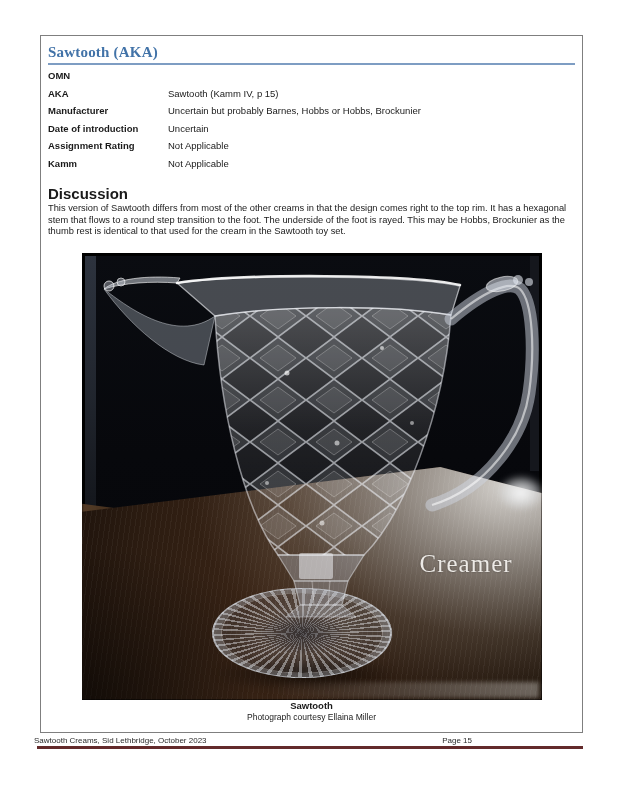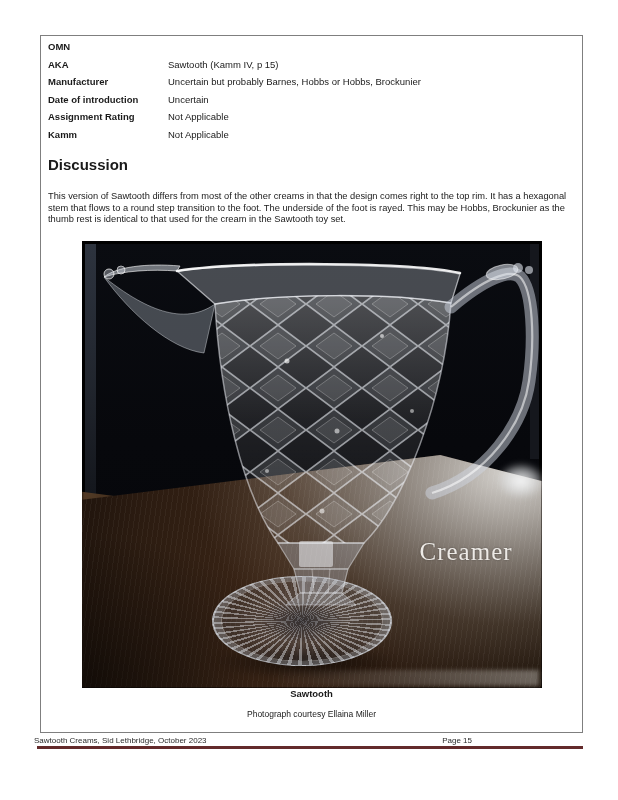--- a/index.html
+++ b/index.html
@@ -10,21 +10,21 @@
   .content-box{position:absolute;left:40px;top:35px;width:543px;height:698px;
                border:1px solid #7f7f7f;background:#fff;box-sizing:border-box;}
   .doc-title{margin:8px 7px 0 7px;padding-bottom:2px;border-bottom:2px solid #7e9dc3;
              font-family:"Liberation Serif",serif;font-weight:bold;font-size:15px;
              color:#4273a8;letter-spacing:.2px;}
   .info-table{margin:2px 7px 0 7px;font-size:9.5px;}
   .info-row{line-height:17.5px;min-height:16px;white-space:nowrap;}
   .info-row .label{display:inline-block;width:120px;font-weight:bold;}
   .disc{margin:13px 7px 0 7px;}
   .disc-head{font-weight:bold;font-size:15px;}
-  .disc-text{margin-top:18px;font-size:9.3px;line-height:11.5px;}
+  .disc-text{margin-top:1px;font-size:9.3px;line-height:11.5px;}
 
   
   .photo-wrap{width:460px;margin:15px auto 0 auto;}
   .photo{position:relative;width:460px;height:447px;overflow:hidden;
          background:linear-gradient(180deg,#0a0c11 0%,#07080c 45%,#05060a 100%);
          box-shadow:inset 0 0 0 3px #000;}
   .left-strip{position:absolute;left:3px;top:3px;width:11px;height:258px;
               background:linear-gradient(180deg,#333a46 0%,#252a33 55%,#15181e 100%);opacity:.85;}
   .right-strip{position:absolute;right:3px;top:3px;width:9px;height:215px;background:#15171d;}
   .bg-wedge{position:absolute;left:0;top:247px;width:95px;height:28px;
@@ -57,34 +57,35 @@
              transform:scaleY(.5);box-sizing:border-box;
              border:9px solid rgba(205,212,222,.22);box-shadow:inset 0 0 0 1px rgba(255,255,255,.35);}
   .foot-core{position:absolute;left:175px;top:335px;width:90px;height:90px;border-radius:50%;
              transform:scaleY(.5);
              background:radial-gradient(circle,rgba(16,16,22,.55) 0%,rgba(16,16,22,0) 70%);}
   .creamer-svg{position:absolute;left:0;top:0;}
   .overlay-label{position:absolute;left:338px;top:297px;width:110px;
                  font-family:"Liberation Serif",serif;font-size:25px;font-weight:400;
                  color:#edeae6;letter-spacing:1px;text-shadow:0 0 2px rgba(0,0,0,.4);}
   .cap-title{margin-top:0;text-align:center;font-weight:bold;font-size:9.5px;}
-  .cap-credit{margin-top:10px;text-align:center;font-size:8.5px;}
+  .cap-credit{margin-top:1px;text-align:center;font-size:8.5px;}
 
   
   .footer-rule{position:absolute;left:37px;top:746px;width:546px;height:3px;background:#632a2b;}
   .footer-row{position:absolute;left:34px;top:736px;width:438px;display:flex;
               justify-content:space-between;font-size:8px;color:#2b2b2b;}
 </style>
 </head>
 <body>
 
 <div class="page">
 
   <div class="content-box">
 
+    <h1 class="doc-title">Sawtooth (AKA)</h1>
 
     <div class="info-table">
       <div class="info-row">
         <span class="label">OMN</span><span class="value"></span>
       </div>
       <div class="info-row">
         <span class="label">AKA</span><span class="value">Sawtooth (Kamm IV, p 15)</span>
       </div>
       <div class="info-row">
         <span class="label">Manufacturer</span><span class="value">Uncertain but probably Barnes, Hobbs or Hobbs, Brockunier</span>

